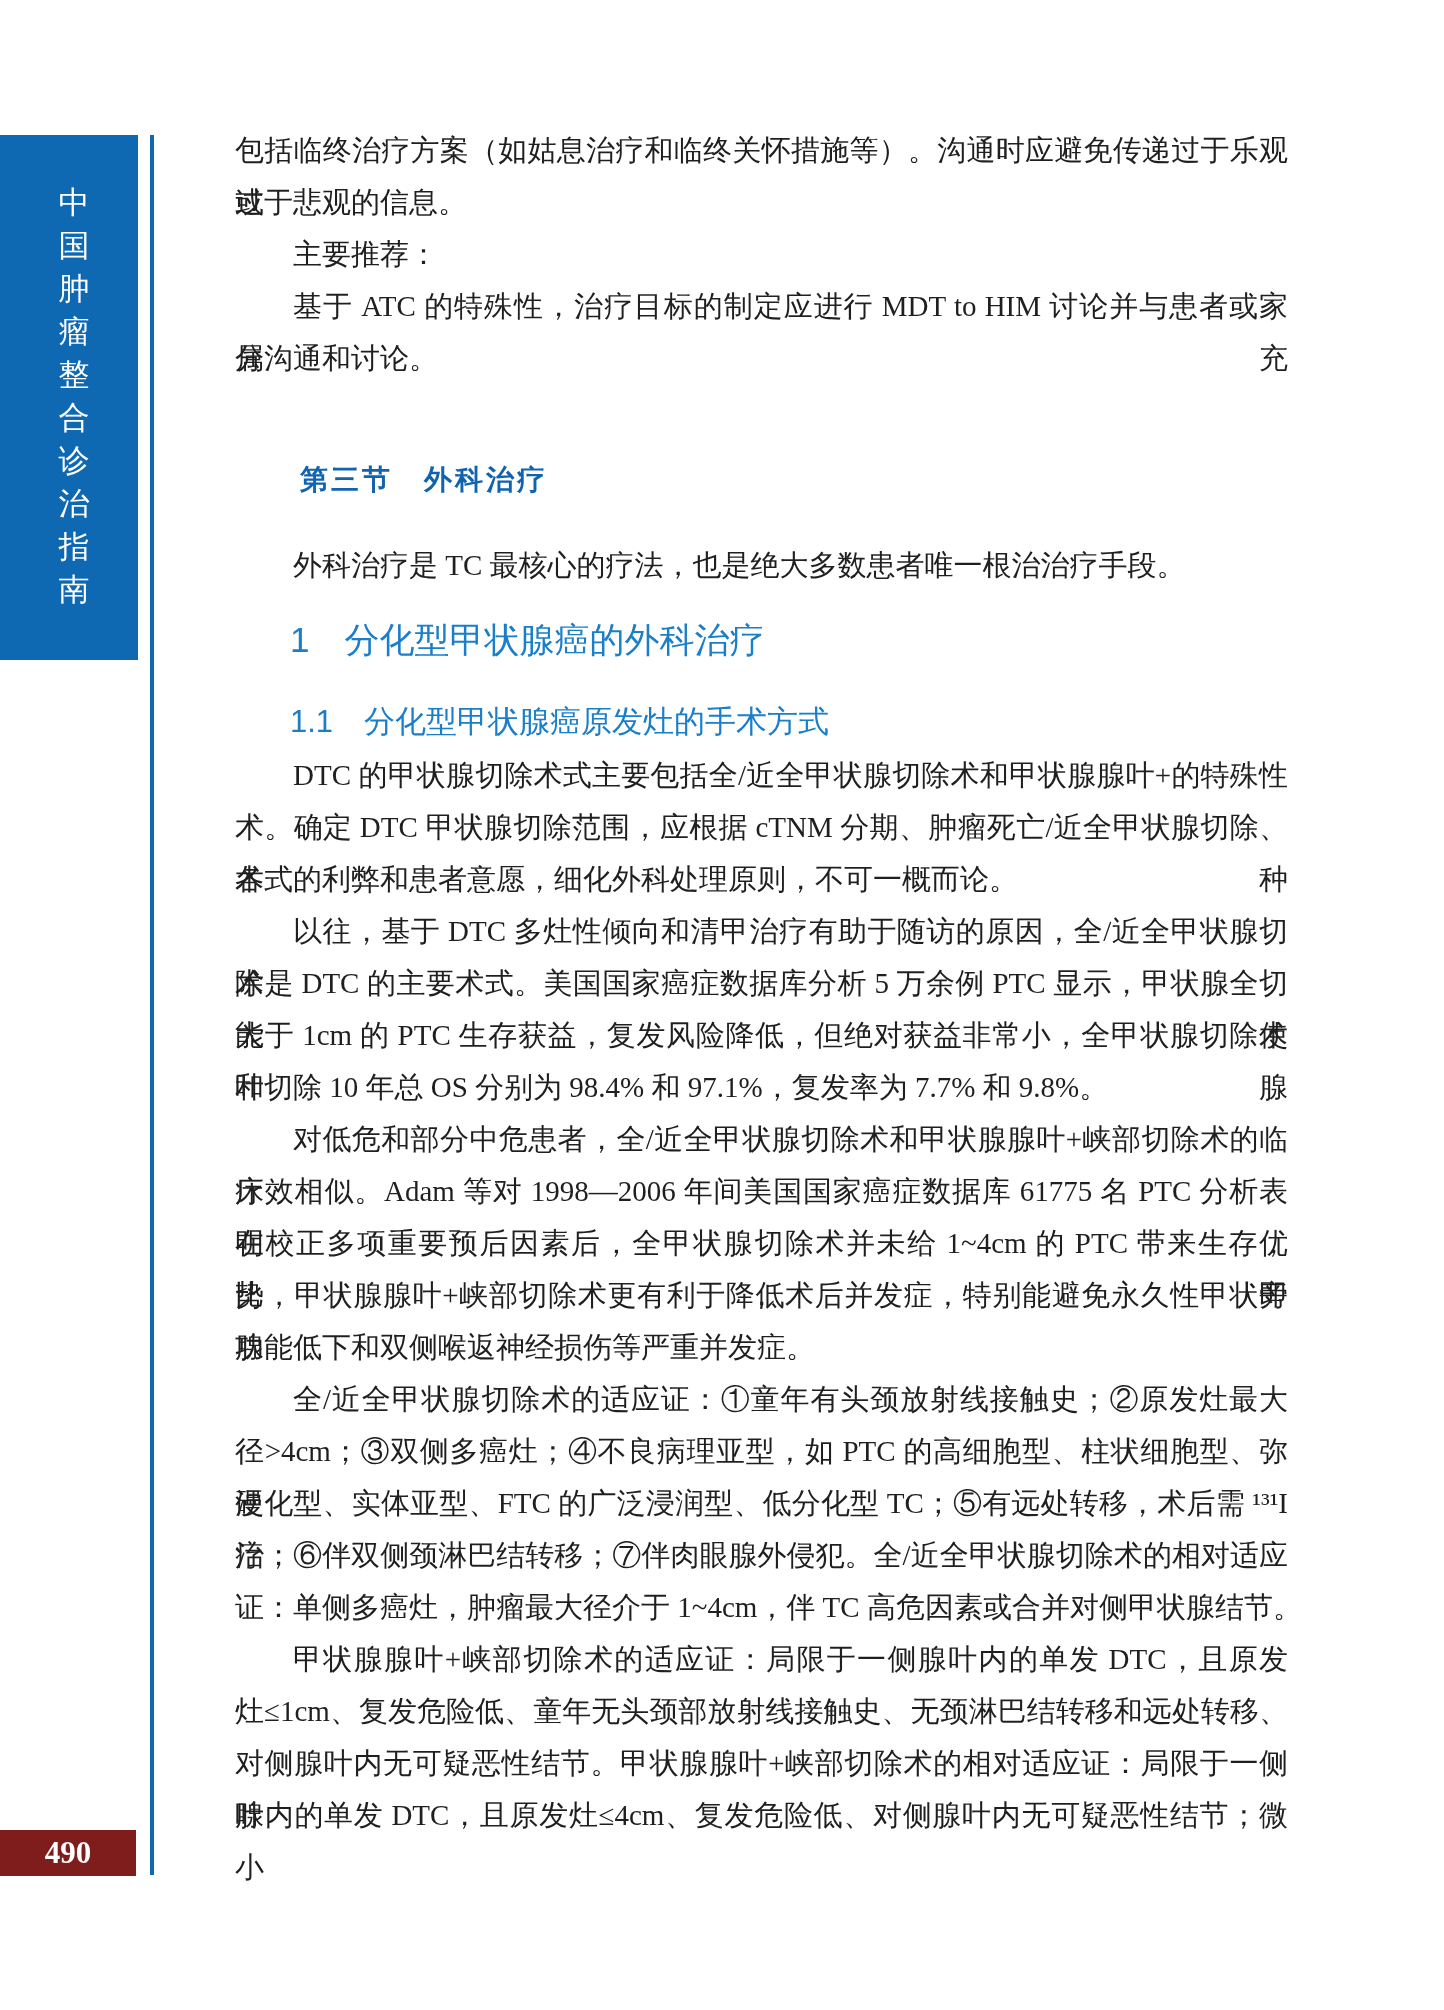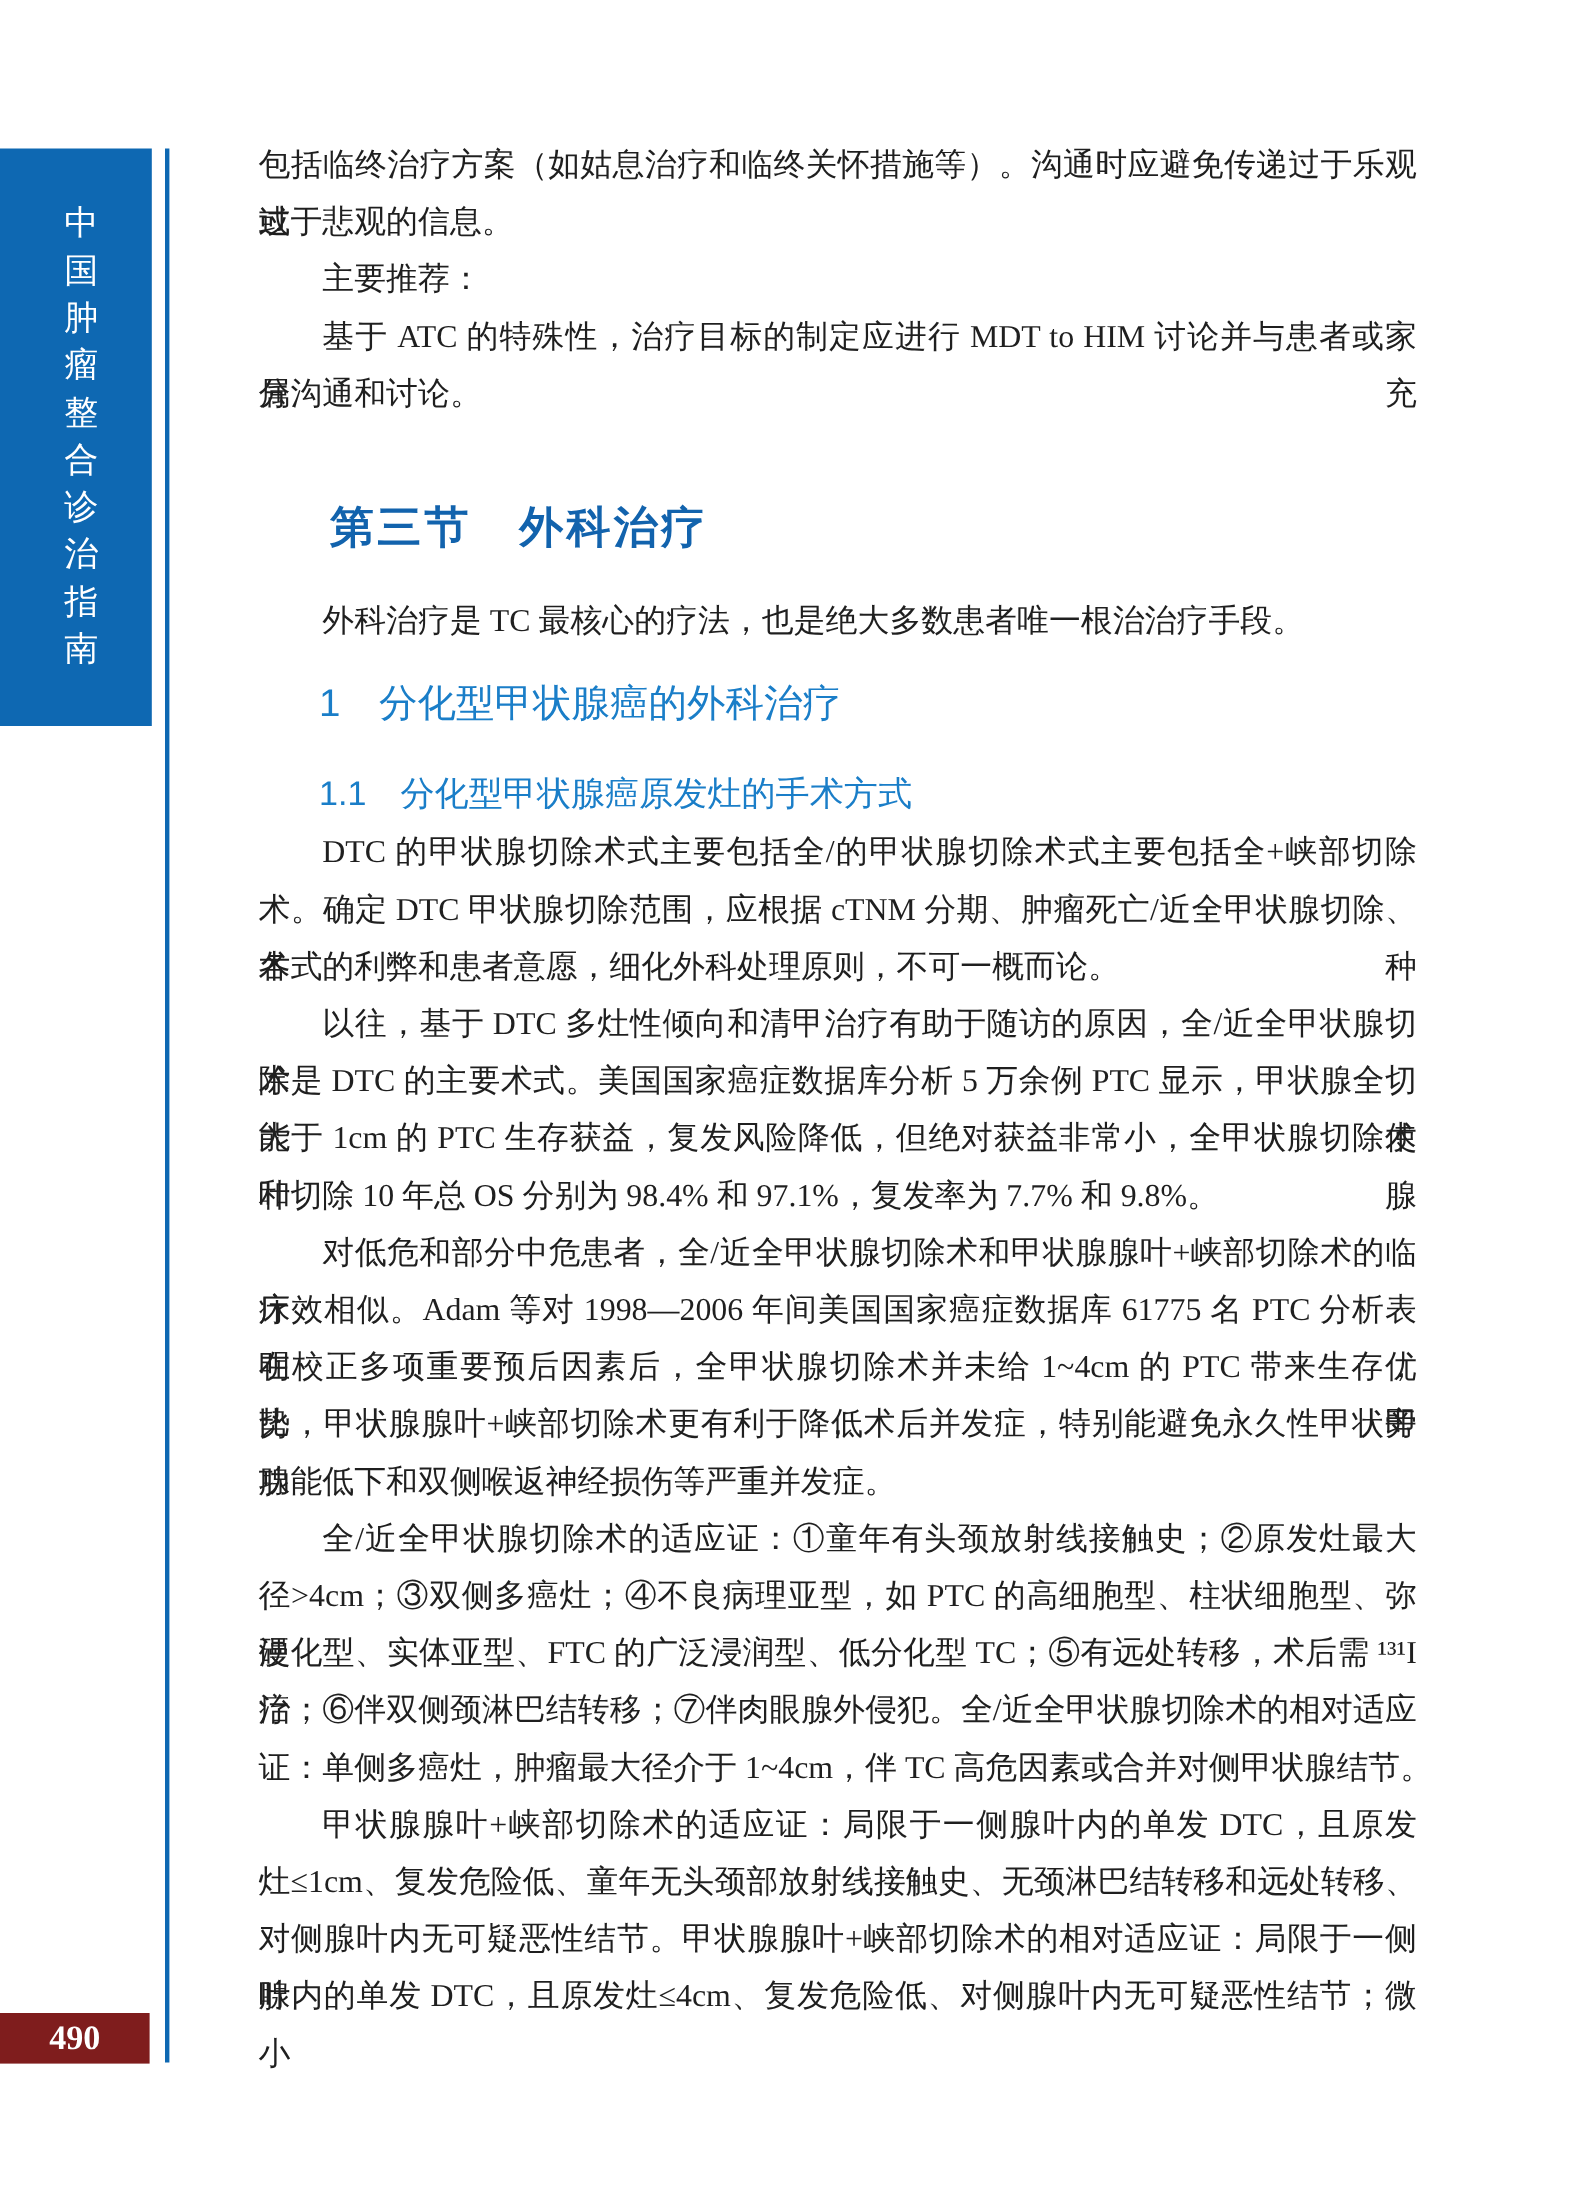--- a/index.html
+++ b/index.html
@@ -63,21 +63,21 @@
     white-space: normal;
     text-align: justify;
     text-align-last: justify;
     text-justify: inter-ideograph;
   }
   .line.indent { text-indent: 58px; }
 
   .section-heading {
     margin: 68px 0 0 0;
     padding-left: 65px;
-    font-size: 40px; line-height: 56px; height: 56px;
+    font-size: 28px; line-height: 56px; height: 56px;
     font-weight: bold;
     letter-spacing: 3px;
     color: #1263ad;
     font-family: "Liberation Serif", "DejaVu Serif", serif;
   }
   .sect-intro { margin-top: 31px; }
   .heading-1 {
     margin: 24px 0 0 0;
     padding-left: 55px;
     font-size: 35px; line-height: 50px; height: 50px;
@@ -134,21 +134,21 @@
 
     <div class="linegroup sect-intro">
         <div class="line indent">外科治疗是 TC 最核心的疗法，也是绝大多数患者唯一根治治疗手段。</div>
       </div>
 
     <h3 class="heading-1">1　分化型甲状腺癌的外科治疗</h3>
 
     <h4 class="heading-1-1">1.1　分化型甲状腺癌原发灶的手术方式</h4>
 
     <div class="linegroup main-lines">
-        <div class="line indent fill">DTC 的甲状腺切除术式主要包括全/的甲状腺切除术式主要包括全+峡部切除</div>
+        <div class="line indent fill">DTC 的甲状腺切除术式主要包括全/近全甲状腺切除术和甲状腺腺叶+的特殊性</div>
         <div class="line fill">术。确定 DTC 甲状腺切除范围，应根据 cTNM 分期、肿瘤死亡/近全甲状腺切除、各种</div>
         <div class="line">术式的利弊和患者意愿，细化外科处理原则，不可一概而论。</div>
         <div class="line indent fill">以往，基于 DTC 多灶性倾向和清甲治疗有助于随访的原因，全/近全甲状腺切除</div>
         <div class="line fill">术是 DTC 的主要术式。美国国家癌症数据库分析 5 万余例 PTC 显示，甲状腺全切能使</div>
         <div class="line fill">大于 1cm 的 PTC 生存获益，复发风险降低，但绝对获益非常小，全甲状腺切除术和腺</div>
         <div class="line">叶切除 10 年总 OS 分别为 98.4% 和 97.1%，复发率为 7.7% 和 9.8%。</div>
         <div class="line indent fill">对低危和部分中危患者，全/近全甲状腺切除术和甲状腺腺叶+峡部切除术的临床</div>
         <div class="line fill">疗效相似。Adam 等对 1998—2006 年间美国国家癌症数据库 61775 名 PTC 分析表明，</div>
         <div class="line fill">在校正多项重要预后因素后，全甲状腺切除术并未给 1~4cm 的 PTC 带来生存优势，即</div>
         <div class="line fill">比，甲状腺腺叶+峡部切除术更有利于降低术后并发症，特别能避免永久性甲状旁腺</div>

